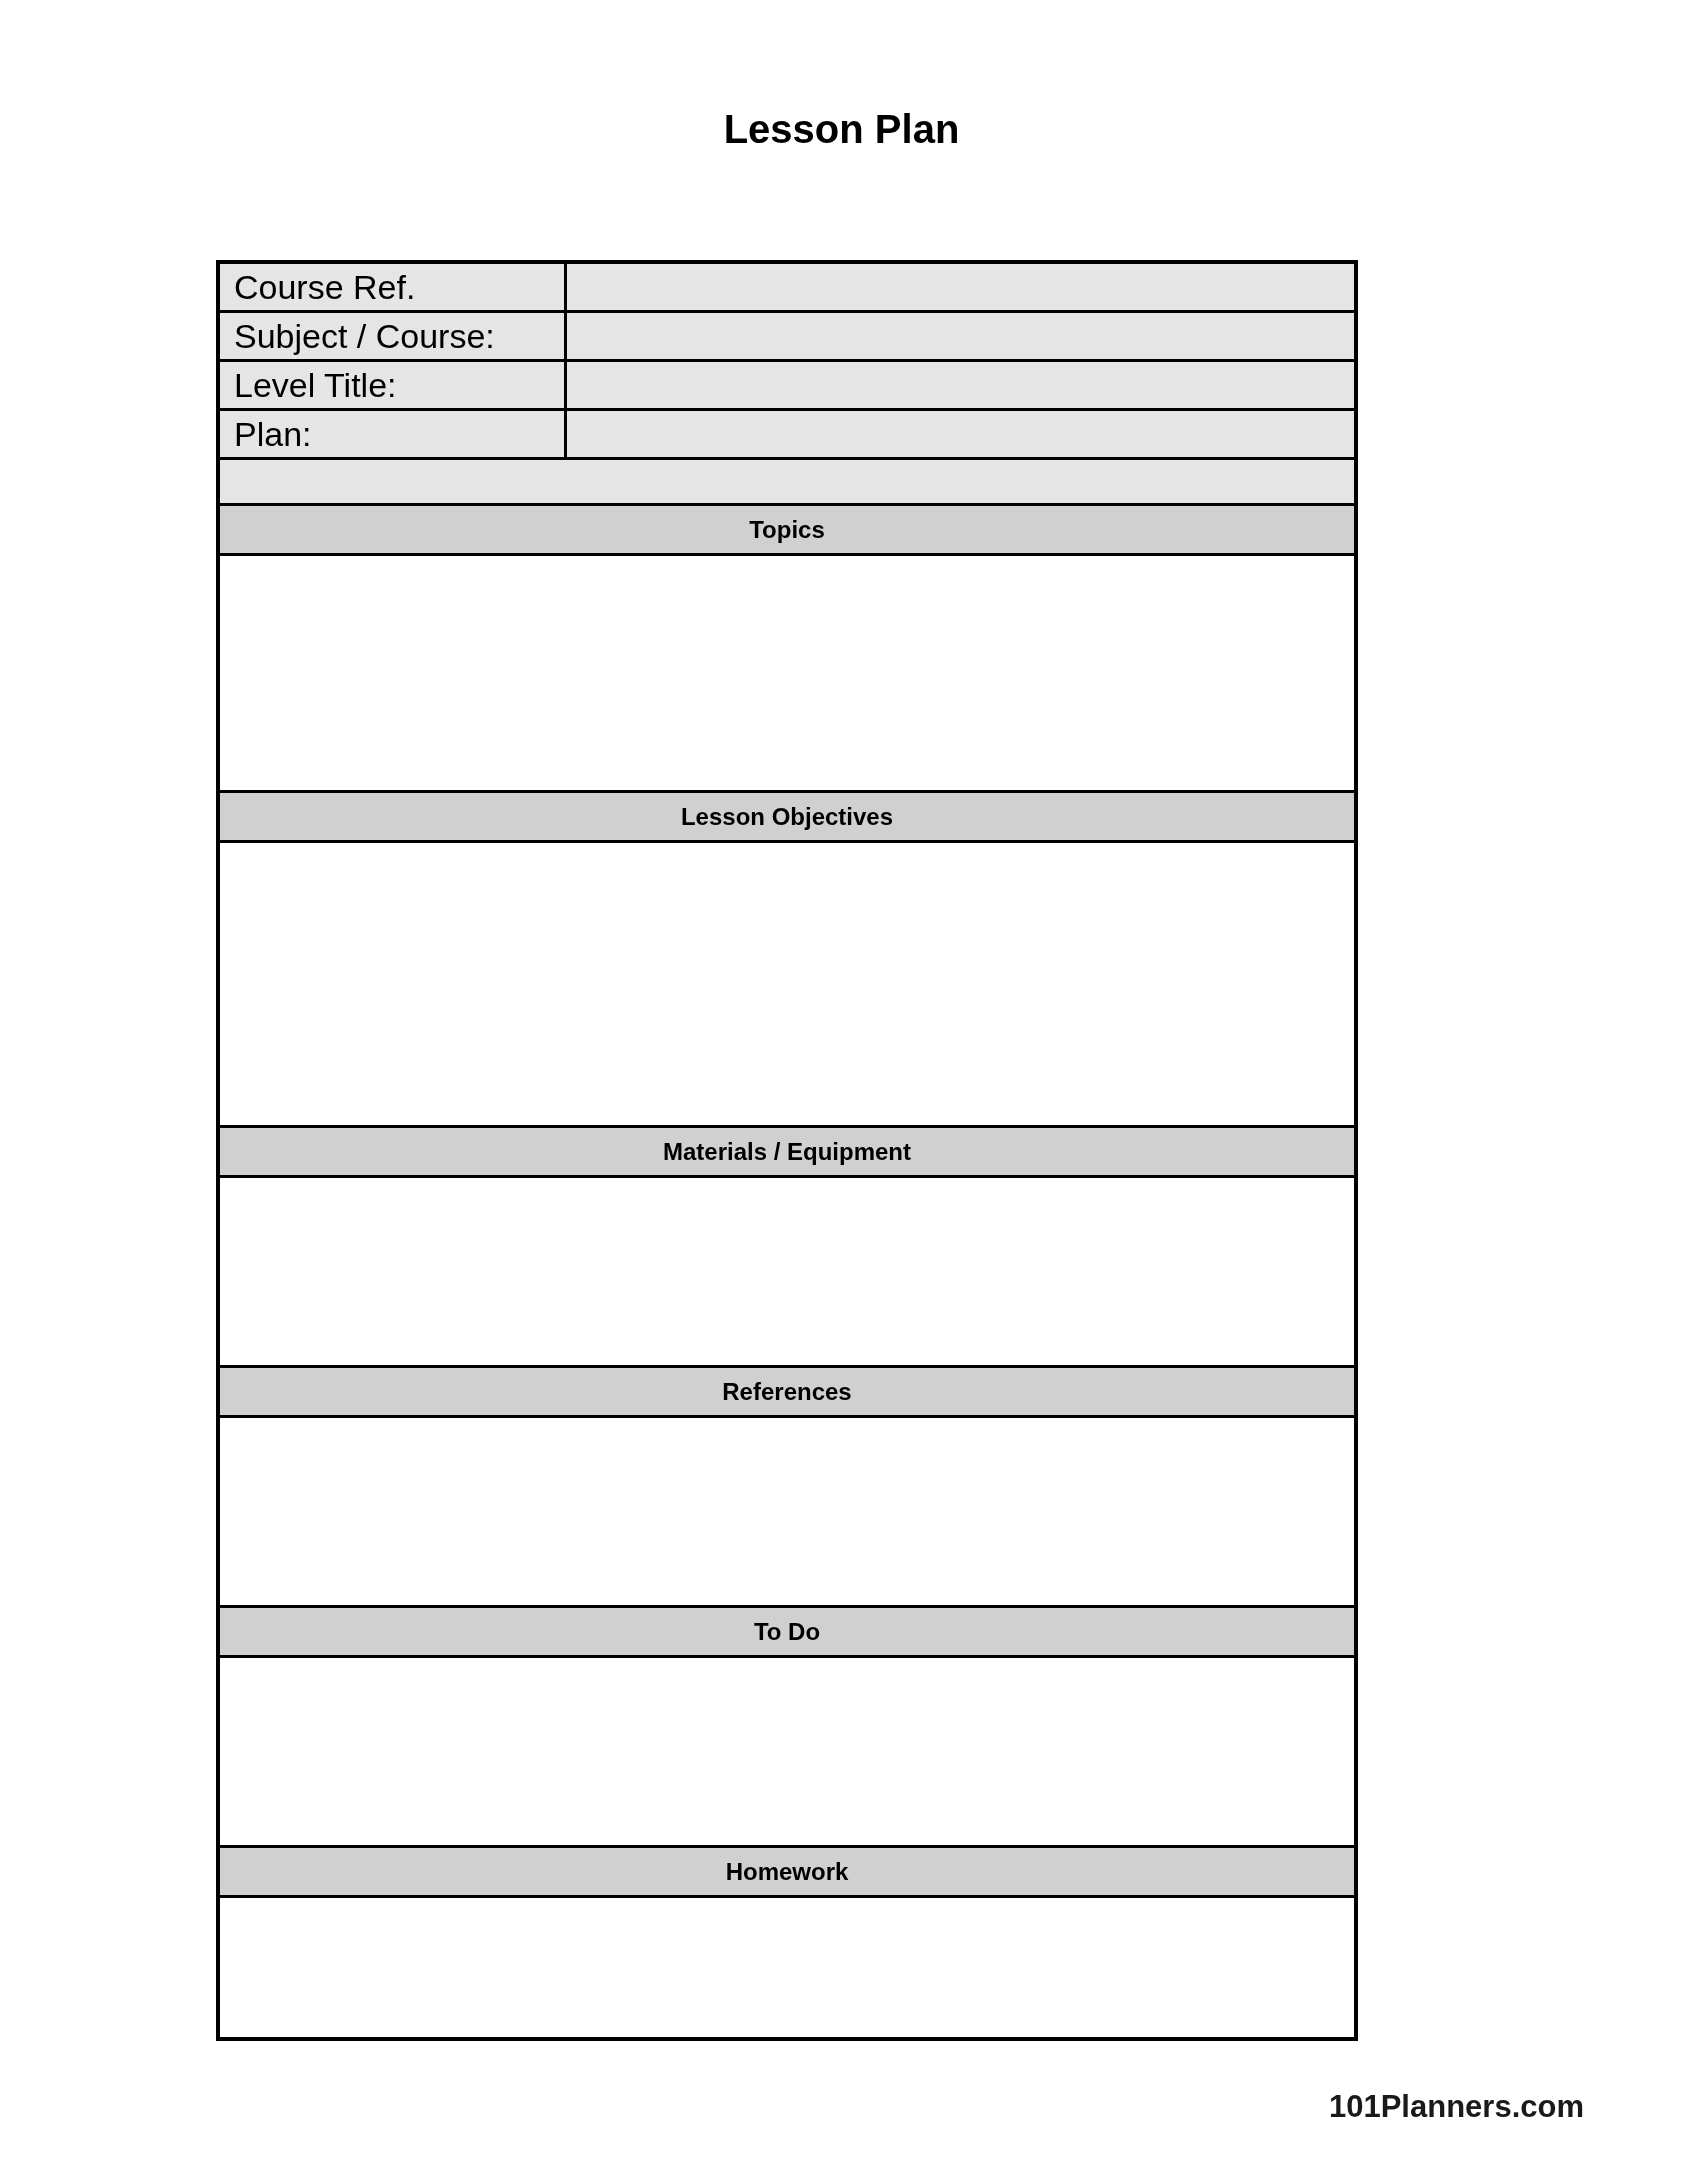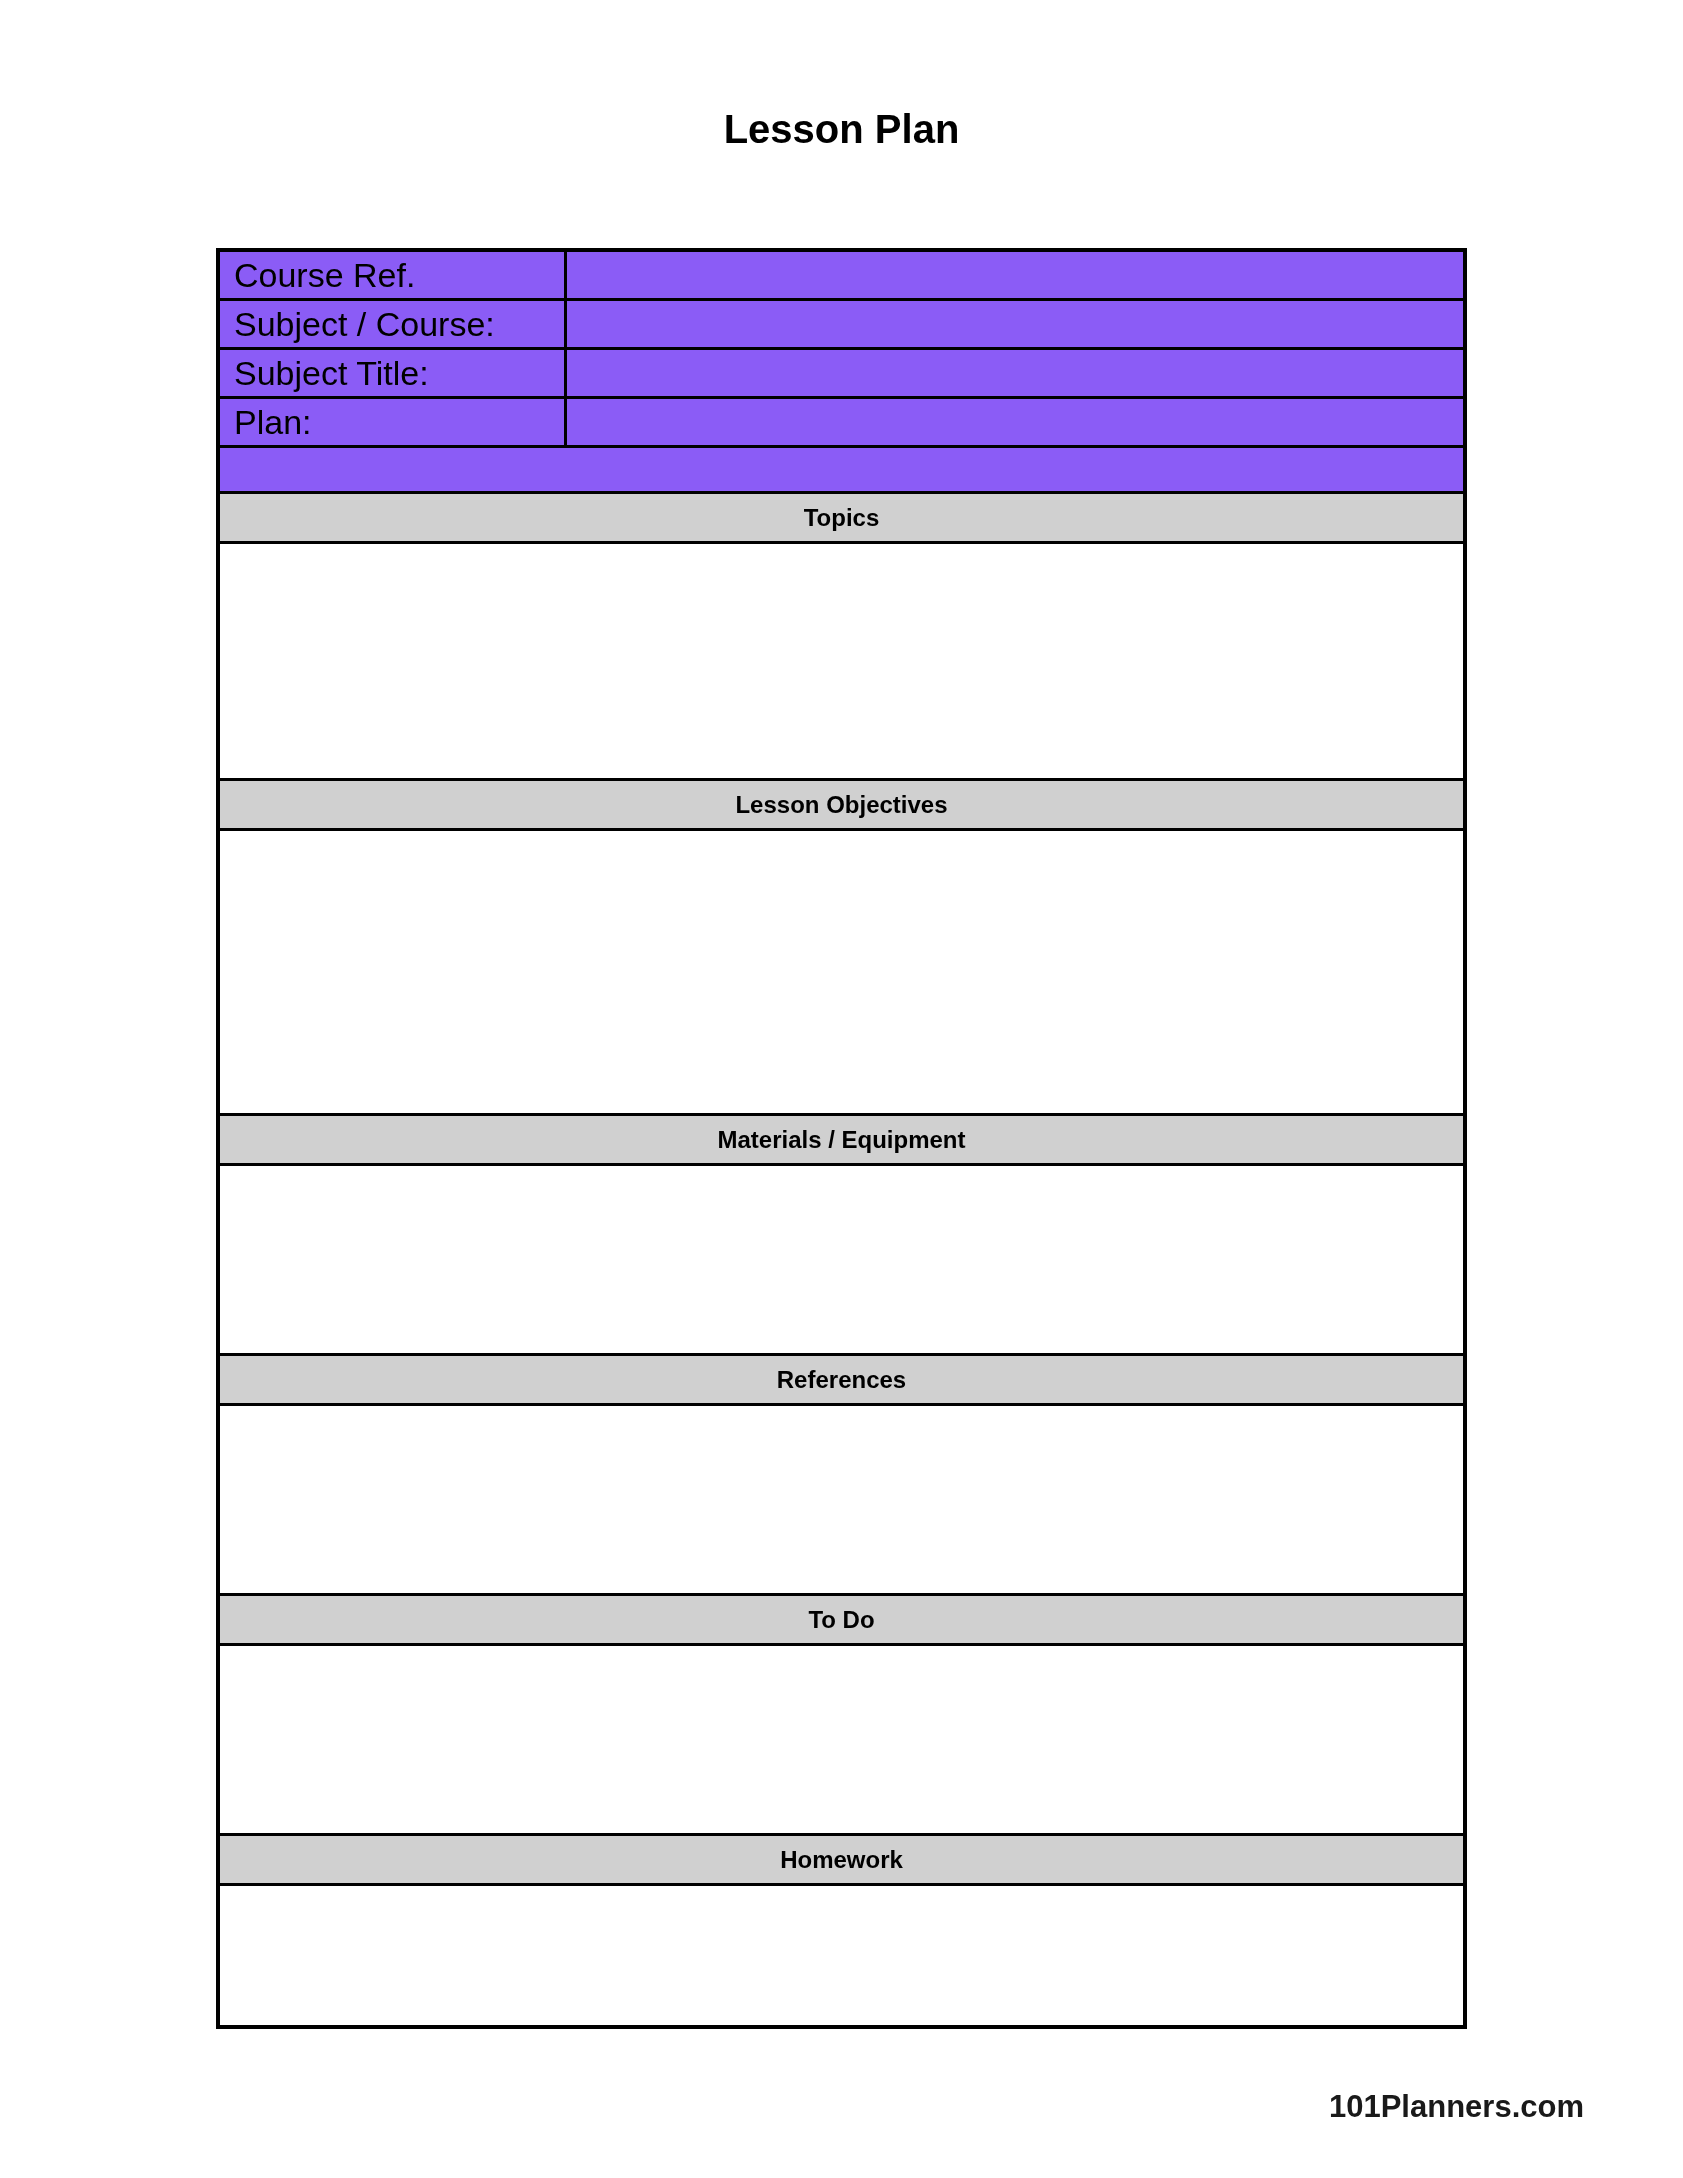--- a/index.html
+++ b/index.html
@@ -21,25 +21,25 @@
     left: 0;
     width: 100%;
     text-align: center;
     font-size: 40px;
     font-weight: bold;
     letter-spacing: 0px;
   }
   .doc-table {
     position: absolute;
     left: 216px;
-    top: 248px;
-    width: 1251px;
+    top: 260px;
+    width: 1142px;
     box-sizing: border-box;
     border: 4px solid var(--border, #000000);
-    background: #8b5cf6;
+    background: #e5e5e5;
   }
   .info-row {
     display: flex;
     height: 49px;
     box-sizing: border-box;
     border-bottom: 3px solid var(--border, #000000);
   }
   .info-label {
     width: 347px;
     box-sizing: border-box;
@@ -103,21 +103,21 @@
     <div class="info-label">Course Ref.</div>
     <div class="info-value"></div>
   </div>
 
   <div class="info-row">
     <div class="info-label">Subject / Course:</div>
     <div class="info-value"></div>
   </div>
 
   <div class="info-row">
-    <div class="info-label">Subject Title:</div>
+    <div class="info-label">Level Title:</div>
     <div class="info-value"></div>
   </div>
 
   <div class="info-row">
     <div class="info-label">Plan:</div>
     <div class="info-value"></div>
   </div>
 
   <div class="spacer-row"></div>
 

